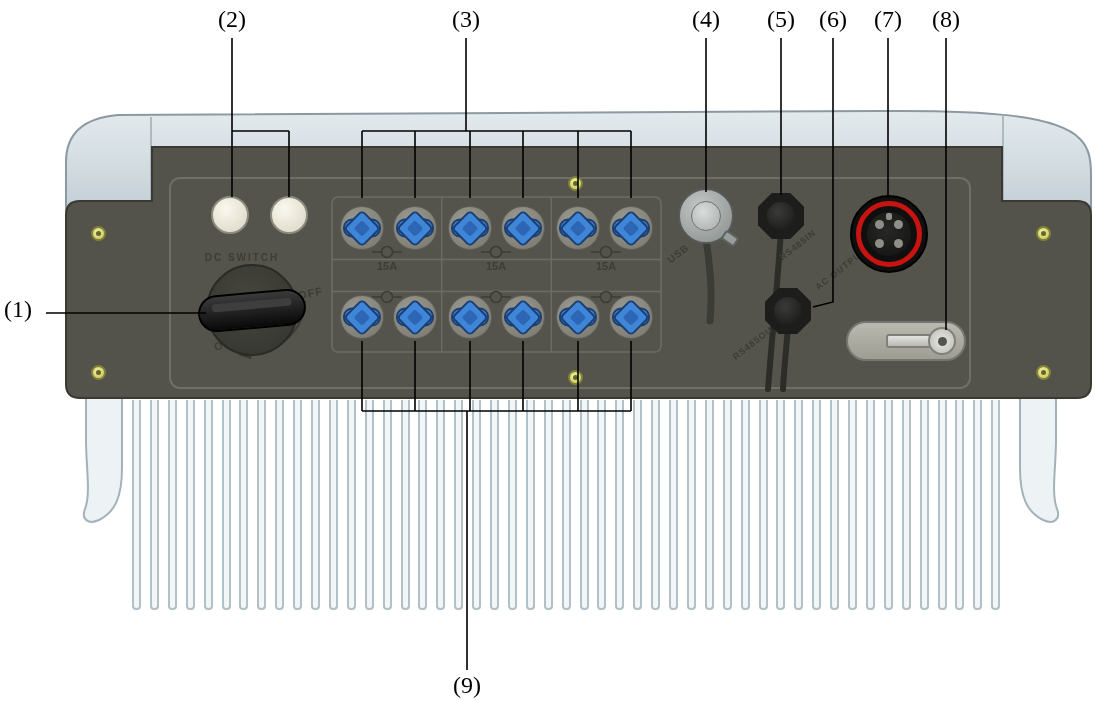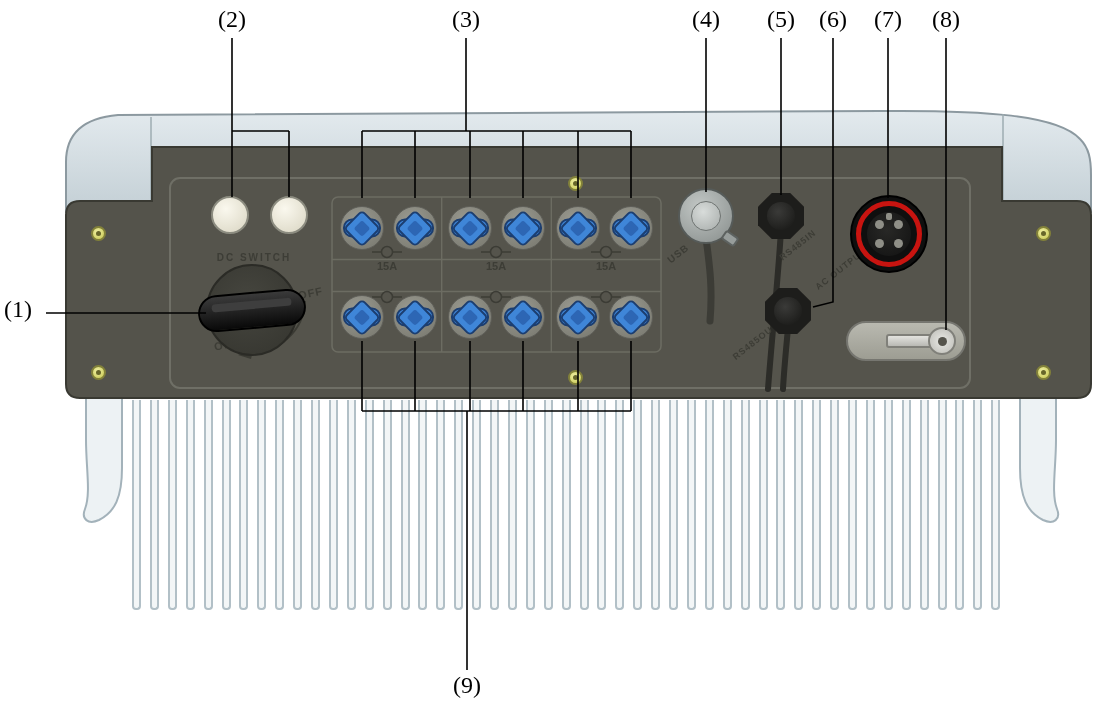--- a/index.html
+++ b/index.html
@@ -7,21 +7,21 @@
   .canvas{position:relative;width:1095px;height:701px;background:#fff;overflow:hidden;
           font-family:"Liberation Sans",sans-serif}
   .canvas>svg,.layer{position:absolute;left:0;top:0;width:1095px;height:701px}
 
   
   .fin{position:absolute;top:400px;width:9px;height:210px;background:#f3f6f7;
        border:2px solid #b2c0c7;border-top:none;border-radius:0 0 4px 4px}
 
   
   .etch{position:absolute;color:#3d3d36;font-weight:bold;letter-spacing:1px;white-space:nowrap}
-  #t-dcswitch{left:202px;top:252px;width:104px;text-align:center;font-size:10px;letter-spacing:2px}
+  #t-dcswitch{left:190px;top:252px;width:104px;text-align:center;font-size:10px;letter-spacing:2px}
   #t-off{left:298px;top:287px;font-size:11px;transform:rotate(-12deg)}
   #t-on{left:214px;top:339px;font-size:11px;transform:rotate(-12deg)}
   #t-usb{left:666px;top:248px;font-size:10px;transform:rotate(-38deg)}
   #t-rsin{left:776px;top:240px;font-size:9px;transform:rotate(-38deg)}
   #t-rsout{left:728px;top:336px;font-size:9px;transform:rotate(-38deg)}
   #t-acout{left:810px;top:264px;font-size:9px;transform:rotate(-38deg)}
   .fuse-label{position:absolute;top:260px;width:60px;text-align:center;font-size:11px;
               color:#3d3d36;font-weight:bold}
   #f1{left:357px}#f2{left:466px}#f3{left:576px}
 

